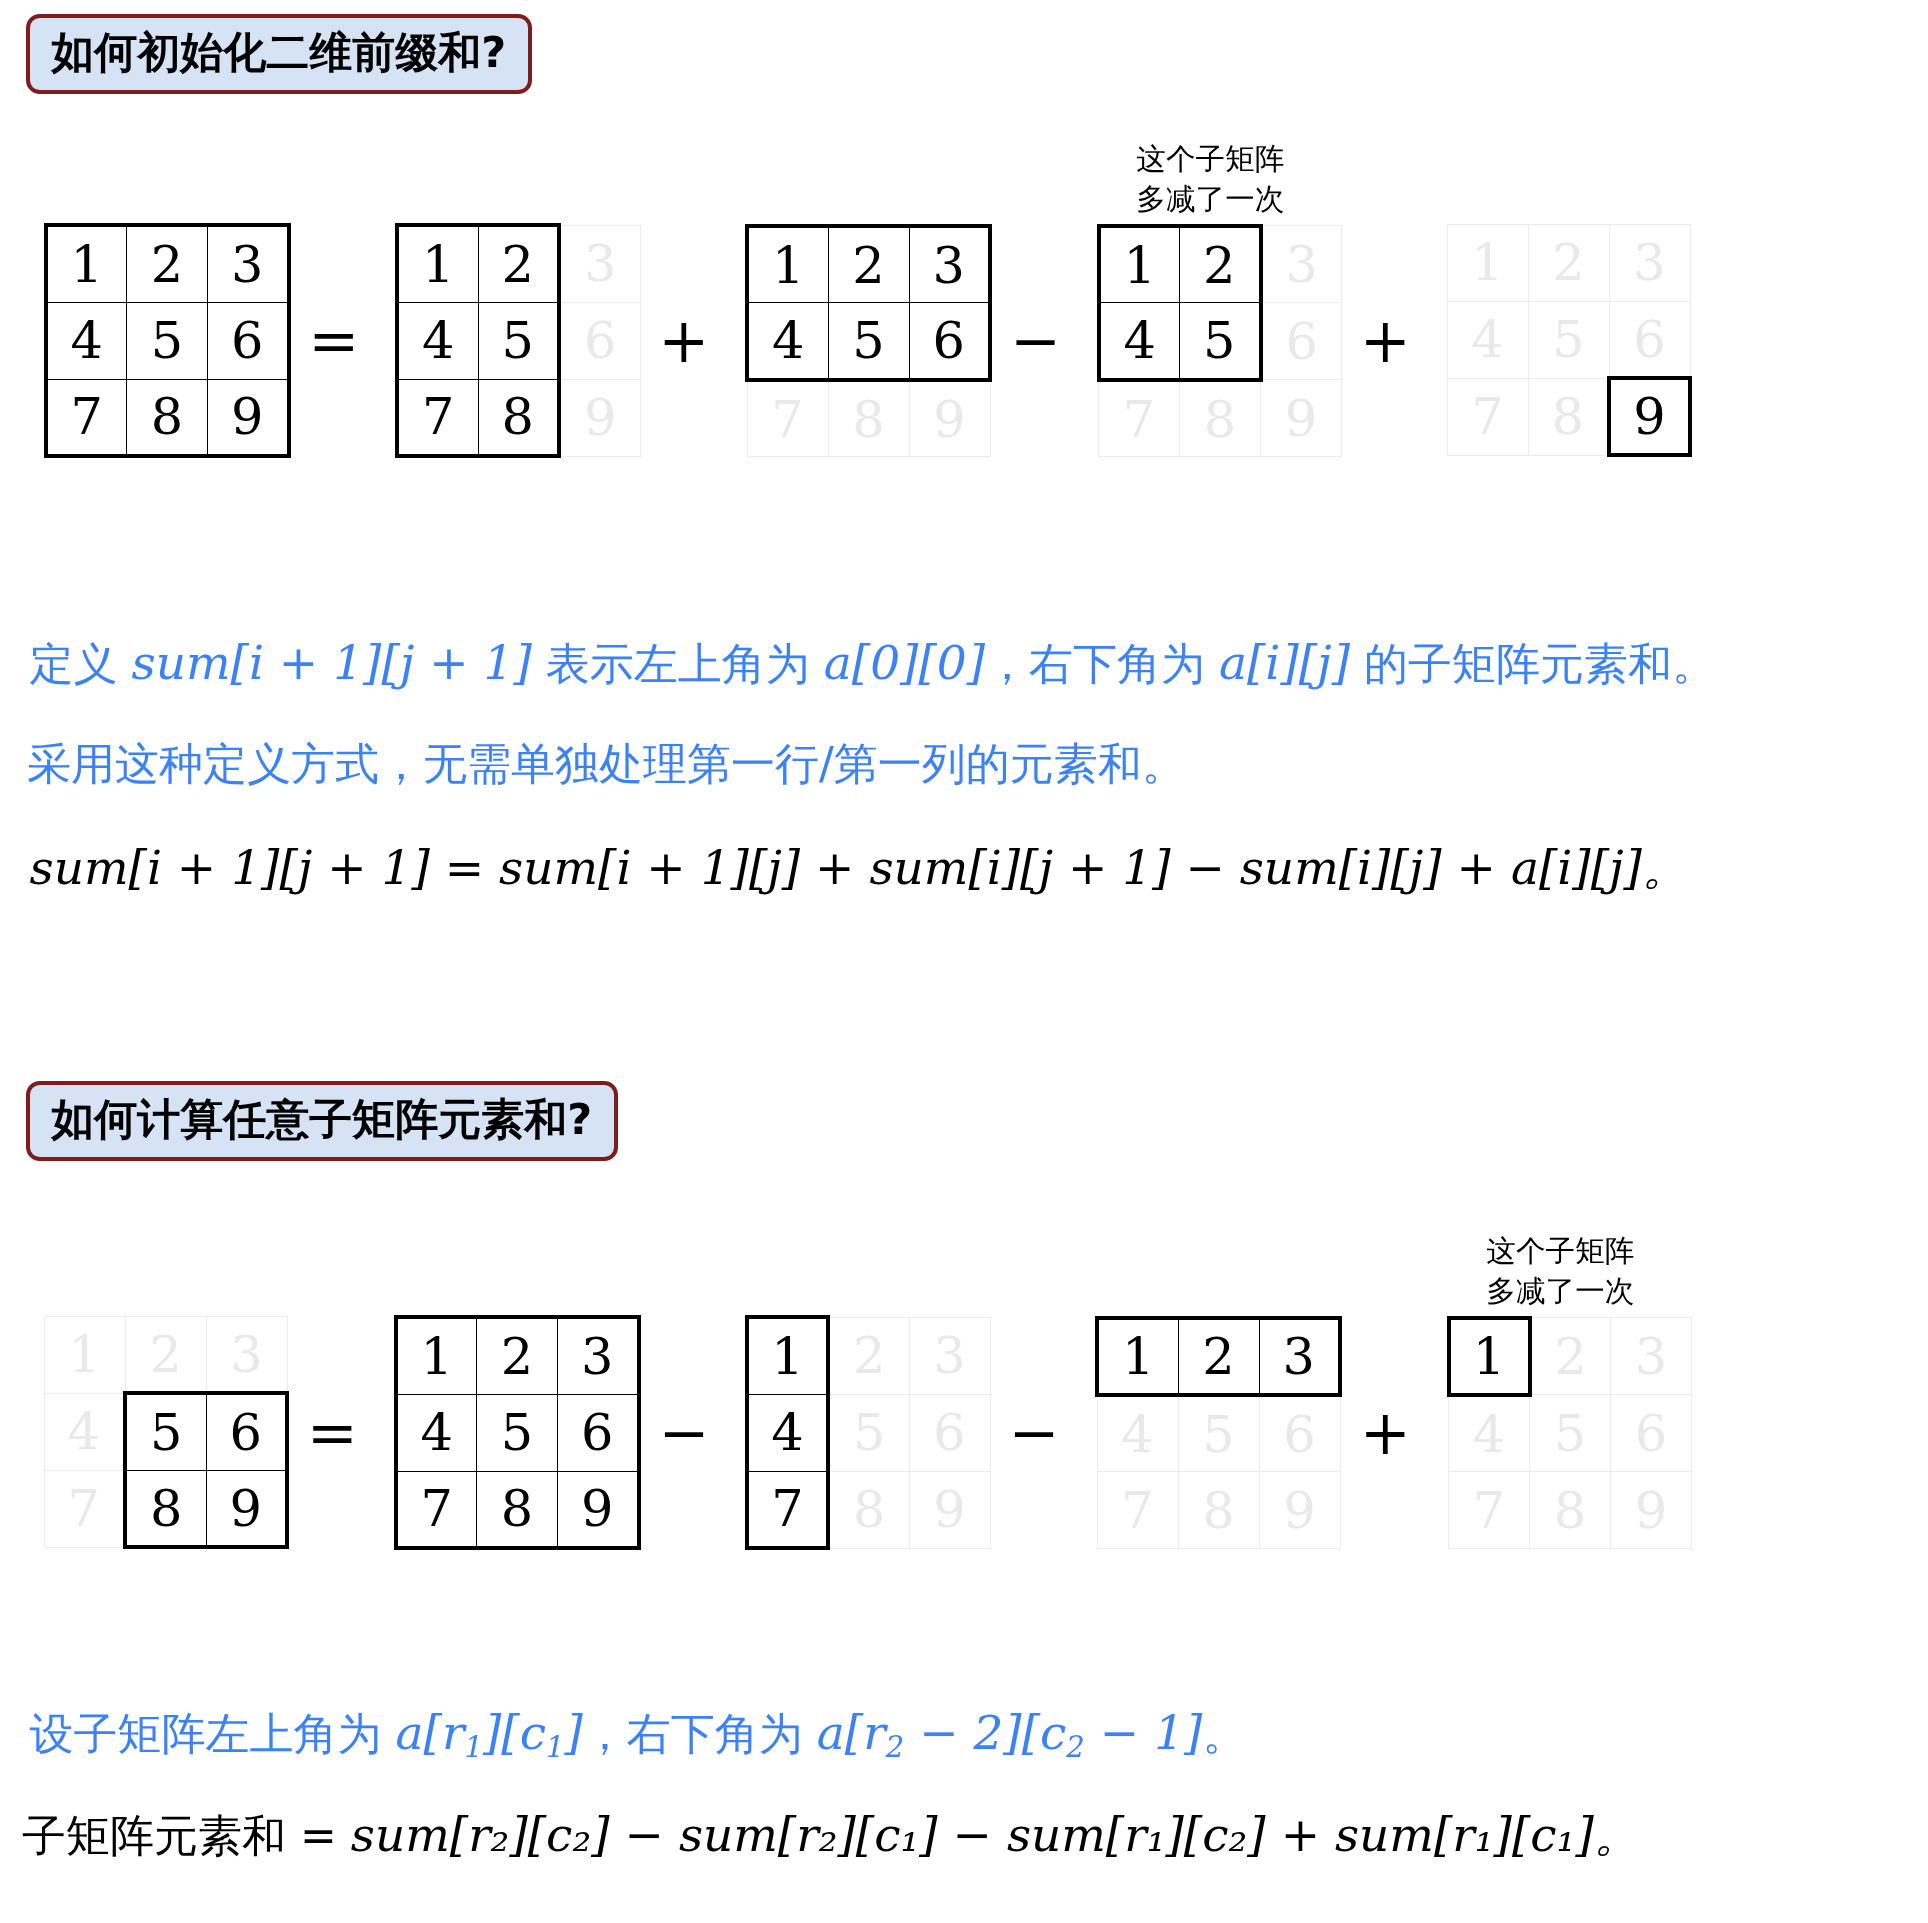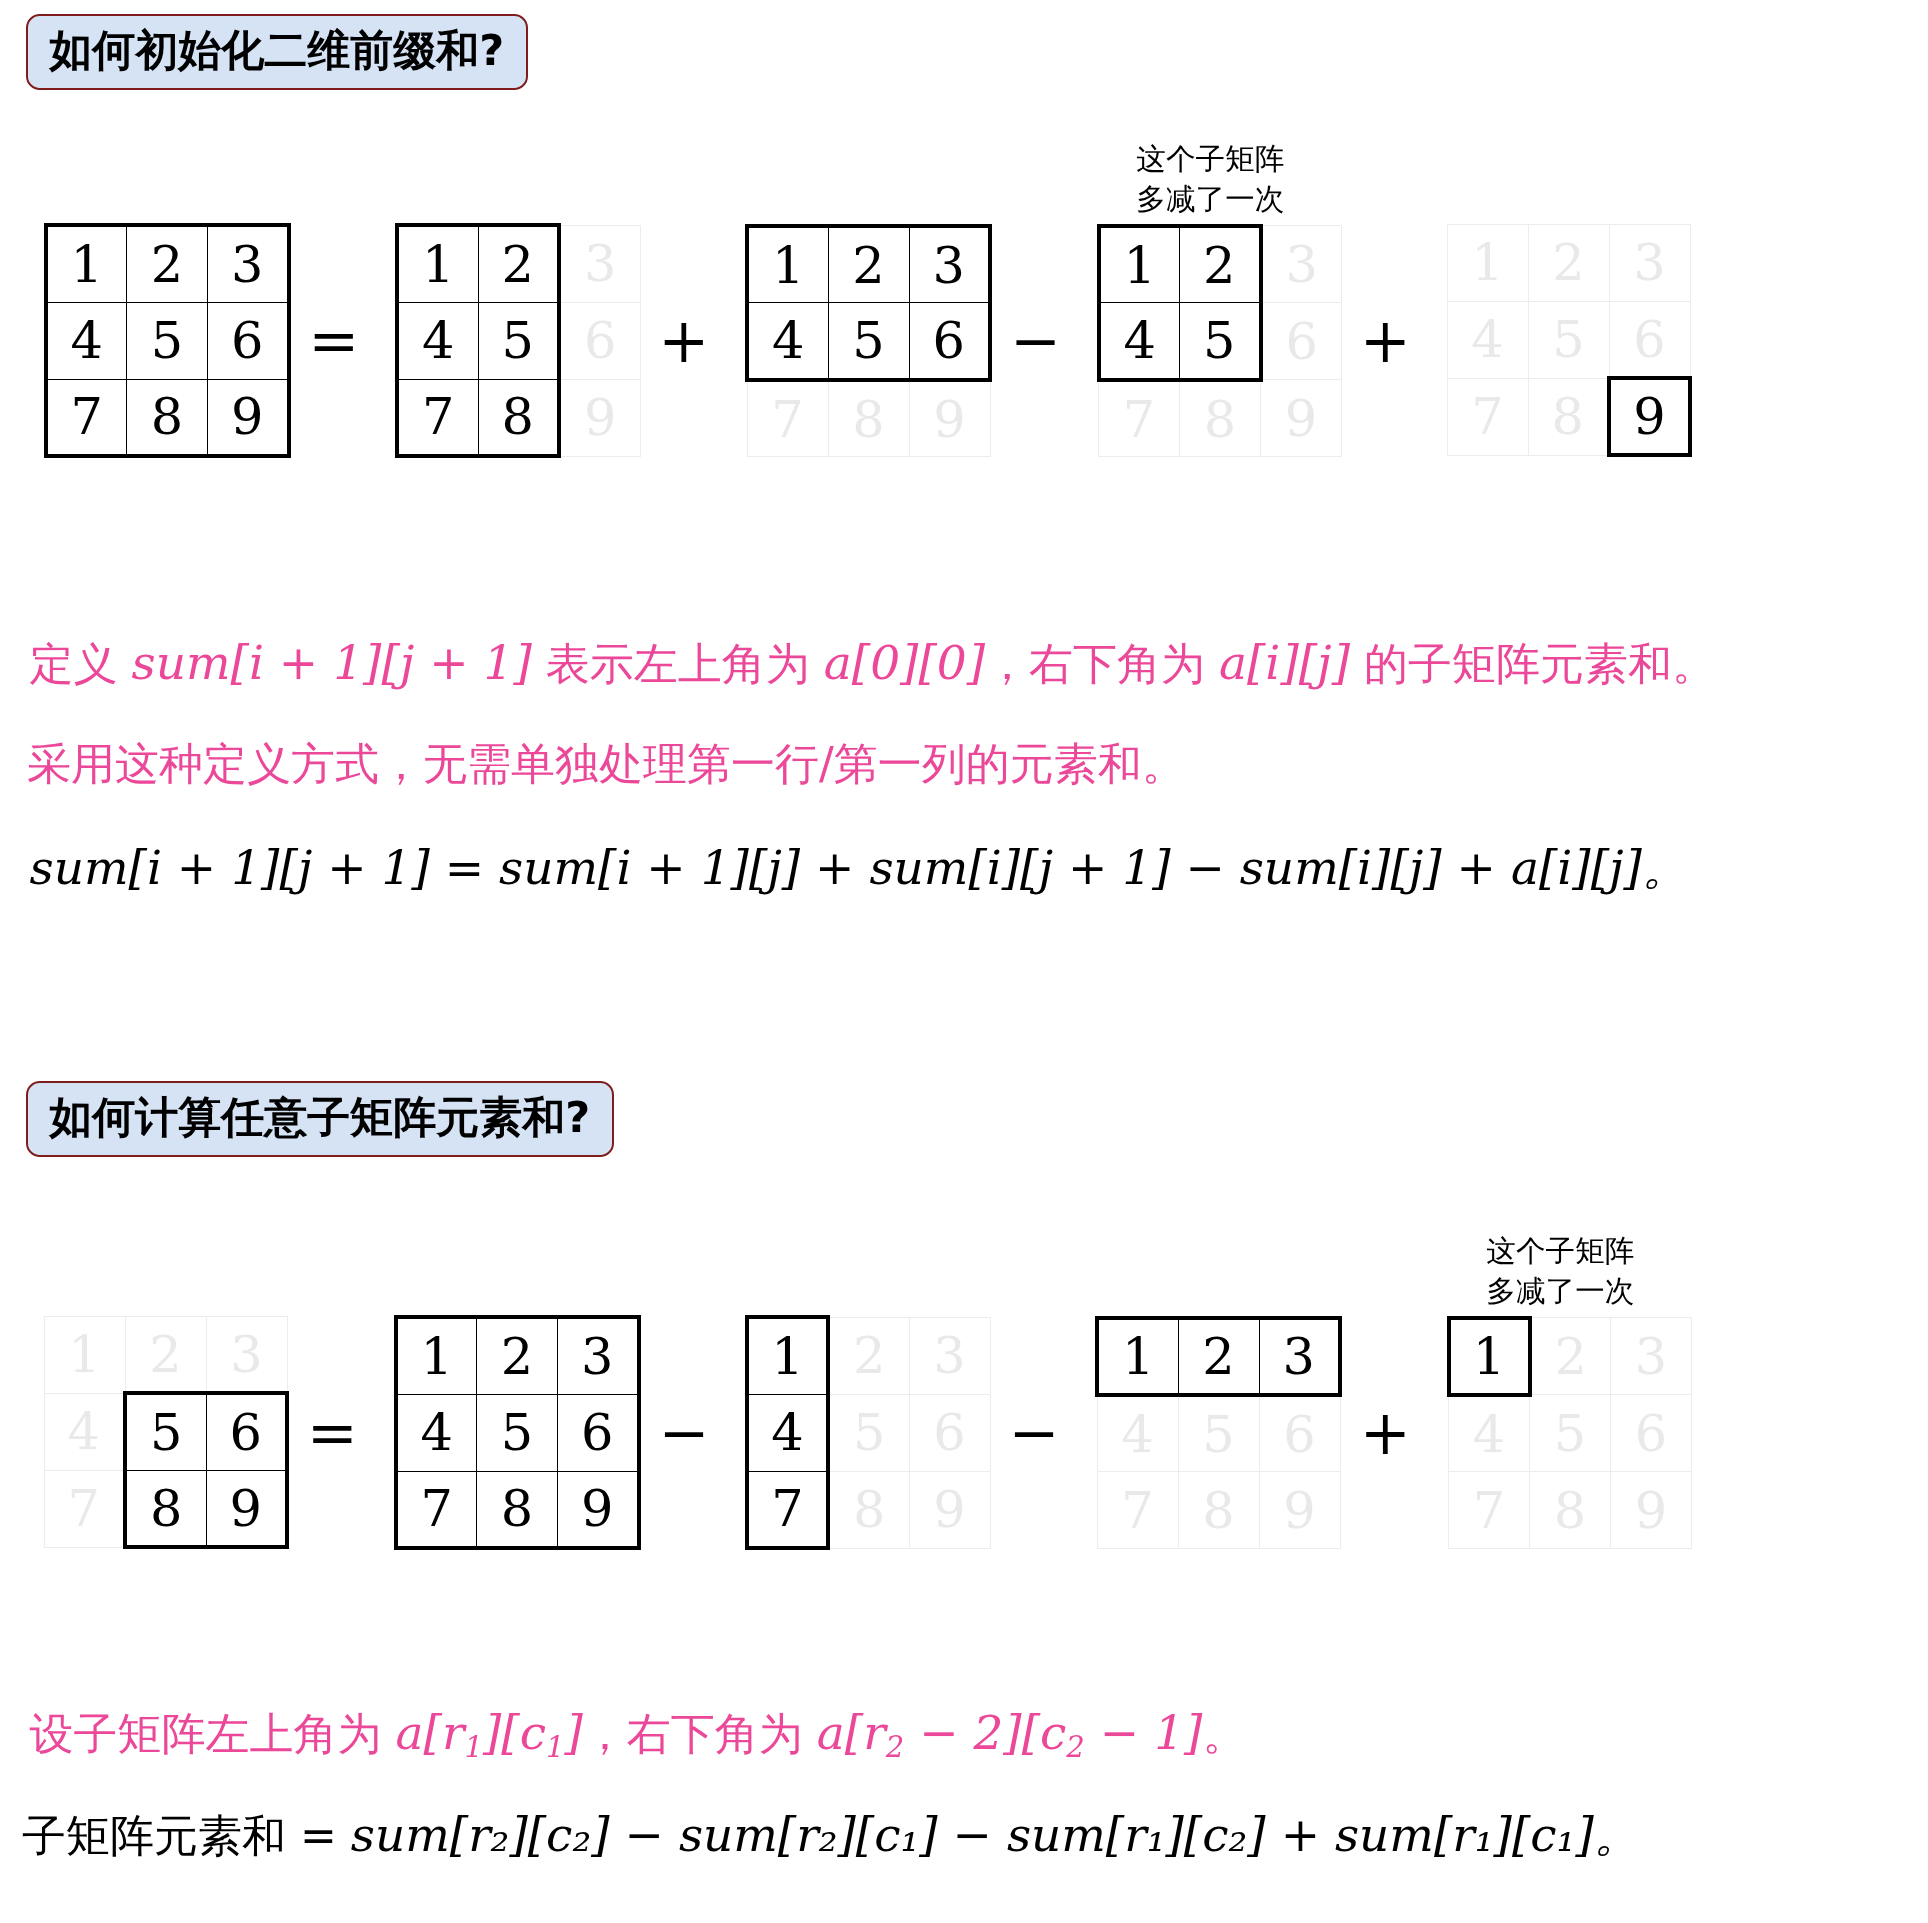--- a/index.html
+++ b/index.html
@@ -13,21 +13,21 @@
     font-family: "DejaVu Sans", "Liberation Sans", sans-serif;
     color: #000;
     position: relative;
     overflow: hidden;
   }
 
   
   .badge {
     display: inline-block;
     background: #d6e3f5;
-    border: 2px solid #7f1d1d;
+    border: 4px solid #7f1d1d;
     border-radius: 13.8px;
     padding: 9.9px 21.7px 13.8px 21.7px;
     font-size: 43px;
     font-weight: bold;
     line-height: 1.12;
     letter-spacing: 0px;
     color: #000;
     white-space: nowrap;
   }
 
@@ -97,21 +97,21 @@
     line-height: 1;
     padding: 0 17.7px;
     color: #000;
     user-select: none;
   }
 
   
   .prose {
     font-size: 44px;
     line-height: 1.5;
-    color: #ec4899;
+    color: #3b82f6;
     white-space: nowrap;
     font-family: "DejaVu Sans", "Liberation Sans", sans-serif;
   }
   .m {
     font-family: "DejaVu Serif", "Liberation Serif", serif;
     font-style: italic;
     font-size: 47px;
   }
   .m sub {
     font-size: 0.62em;

